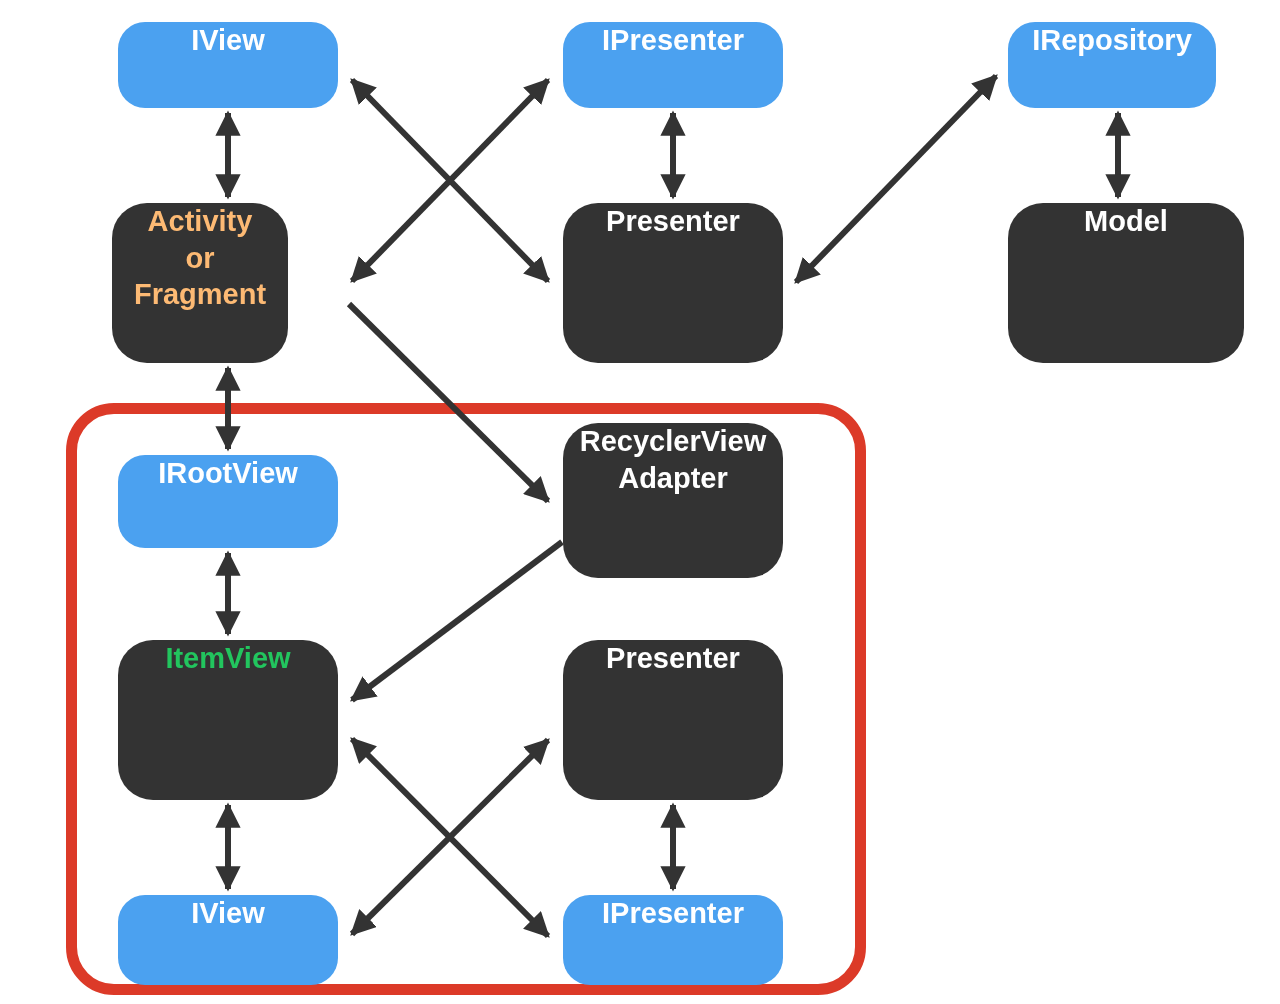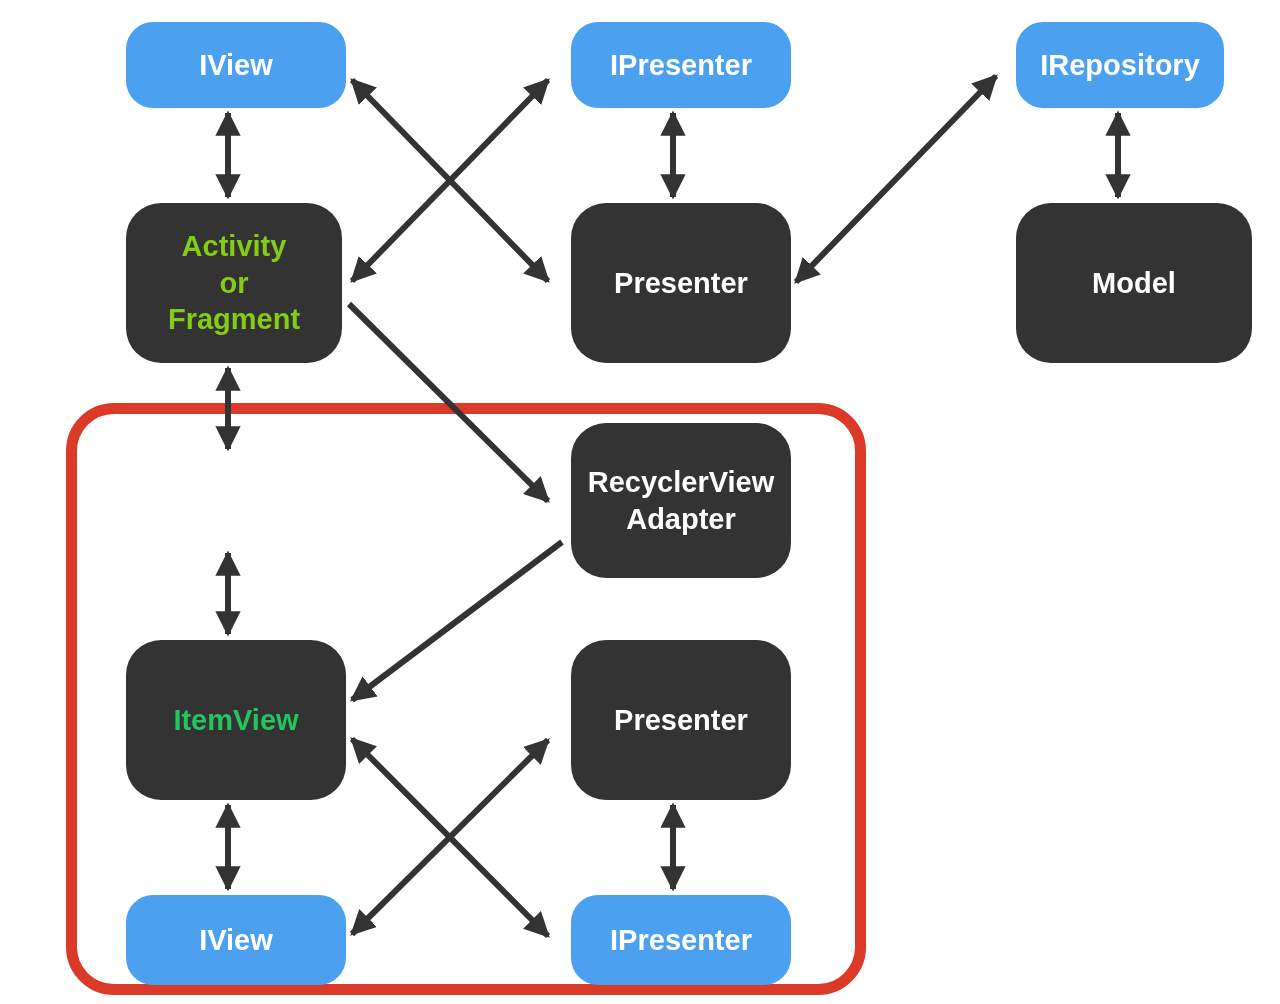--- a/index.html
+++ b/index.html
@@ -21,30 +21,28 @@
     position: absolute;
     left: 0; top: 0;
     width: 1280px;
     height: 1004px;
     z-index: 2;
   }
   .node {
     position: absolute;
     z-index: 3;
     display: flex;
-    align-items: center;
     justify-content: center;
     text-align: center;
     color: #ffffff;
     font-weight: bold;
     font-size: 29px;
     line-height: 1.26;
     white-space: pre-line;
     box-sizing: border-box;
-    margin-left: 8px;
   }
   .node.interface { background: var(--blue, #4BA1F0); border-radius: 27px; }
   .node.class     { background: var(--dark, #333333); border-radius: 35px; }
   .node-label { white-space: pre-line; }
 </style>
 </head>
 <body>
 
 <div id="stage">
   <div id="highlight-region" style="left: 66px; top: 403px; width: 800px; height: 592px; border-radius: 48px; border: 11px solid rgb(220, 58, 40);"></div>
@@ -68,24 +66,25 @@
         <line x1="352" y1="739" x2="548" y2="936" stroke="#333333" stroke-width="6" marker-end="url(#arrow-head)" marker-start="url(#arrow-head)"></line>
         <line x1="548" y1="740" x2="352" y2="934" stroke="#333333" stroke-width="6" marker-end="url(#arrow-head)" marker-start="url(#arrow-head)"></line>
         <line x1="228" y1="805" x2="228" y2="889" stroke="#333333" stroke-width="6" marker-end="url(#arrow-head)" marker-start="url(#arrow-head)"></line>
         <line x1="673" y1="805" x2="673" y2="889" stroke="#333333" stroke-width="6" marker-end="url(#arrow-head)" marker-start="url(#arrow-head)"></line>
       </g>
   </svg>
 
 <div class="node interface" style="left: 118px; top: 22px; width: 220px; height: 86px; color: rgb(255, 255, 255);"><span class="node-label">IView</span></div>
     <div class="node interface" style="left: 563px; top: 22px; width: 220px; height: 86px; color: rgb(255, 255, 255);"><span class="node-label">IPresenter</span></div>
     <div class="node interface" style="left: 1008px; top: 22px; width: 208px; height: 86px; color: rgb(255, 255, 255);"><span class="node-label">IRepository</span></div>
-    <div class="node class" style="left: 118px; top: 203px; width: 216px; height: 160px; color: #84cc16;"><span class="node-label">Activity
+    <div class="node class" style="left: 112px; top: 203px; width: 176px; height: 160px; color: #fdba74;"><span class="node-label">Activity
 or
 Fragment</span></div>
     <div class="node class" style="left: 563px; top: 203px; width: 220px; height: 160px; color: rgb(255, 255, 255);"><span class="node-label">Presenter</span></div>
     <div class="node class" style="left: 1008px; top: 203px; width: 236px; height: 160px; color: rgb(255, 255, 255);"><span class="node-label">Model</span></div>
+    <div class="node interface" style="left: 118px; top: 455px; width: 220px; height: 93px; color: rgb(255, 255, 255);"><span class="node-label">IRootView</span></div>
     <div class="node class" style="left: 563px; top: 423px; width: 220px; height: 155px; color: rgb(255, 255, 255);"><span class="node-label">RecyclerView
 Adapter</span></div>
     <div class="node class" style="left: 118px; top: 640px; width: 220px; height: 160px; color: #22c55e;"><span class="node-label">ItemView</span></div>
     <div class="node class" style="left: 563px; top: 640px; width: 220px; height: 160px; color: rgb(255, 255, 255);"><span class="node-label">Presenter</span></div>
     <div class="node interface" style="left: 118px; top: 895px; width: 220px; height: 90px; color: rgb(255, 255, 255);"><span class="node-label">IView</span></div>
     <div class="node interface" style="left: 563px; top: 895px; width: 220px; height: 90px; color: rgb(255, 255, 255);"><span class="node-label">IPresenter</span></div>
   </div>
 
 </body></html>

